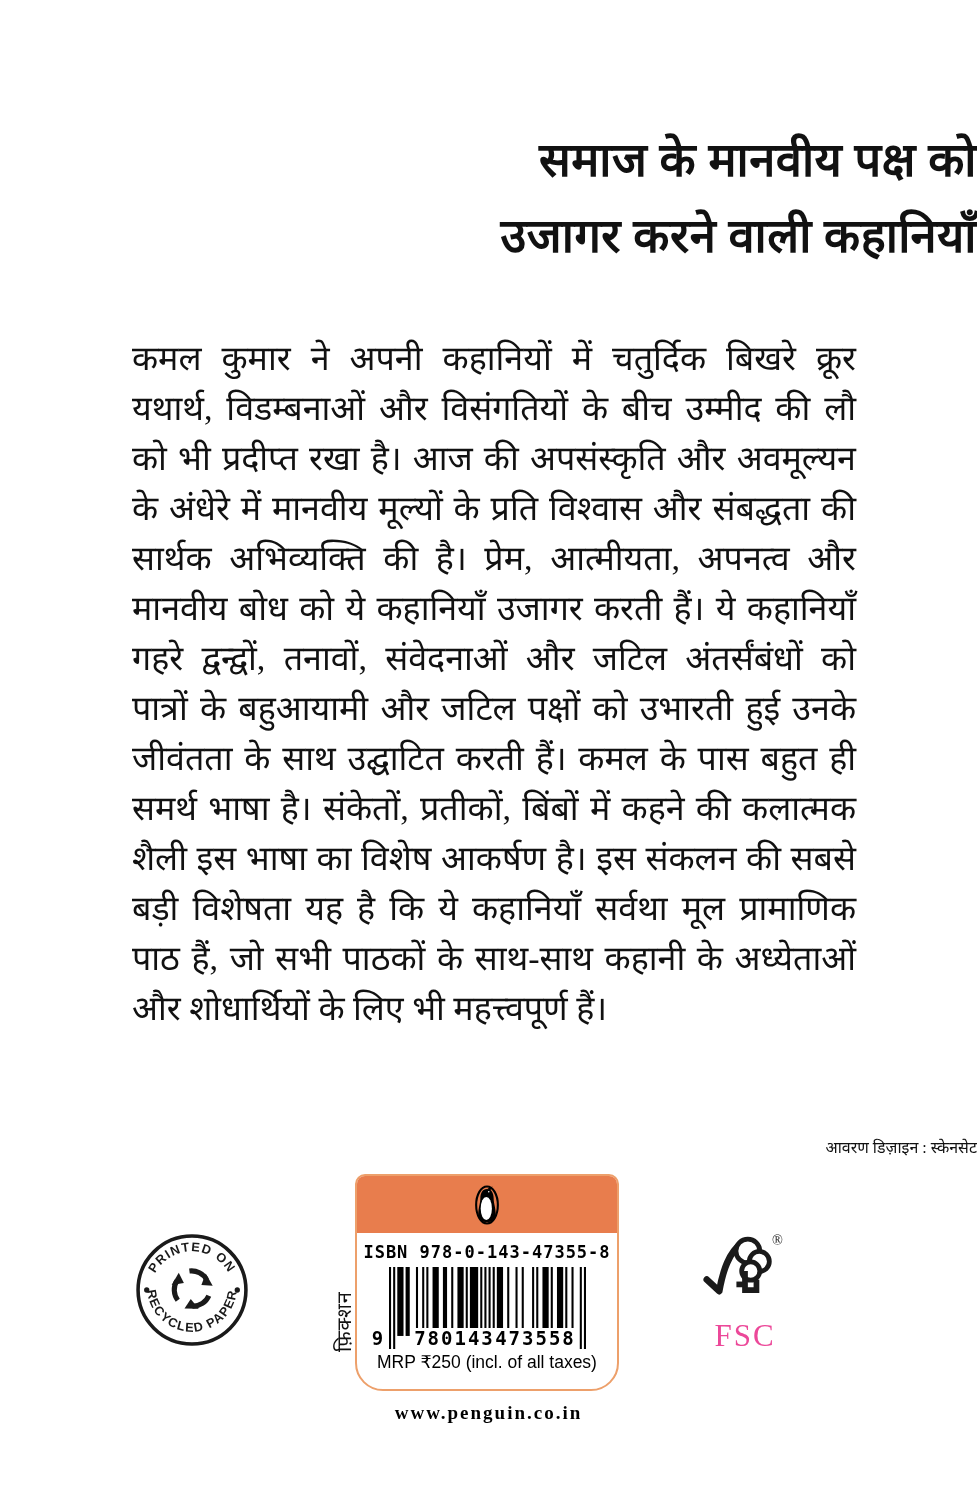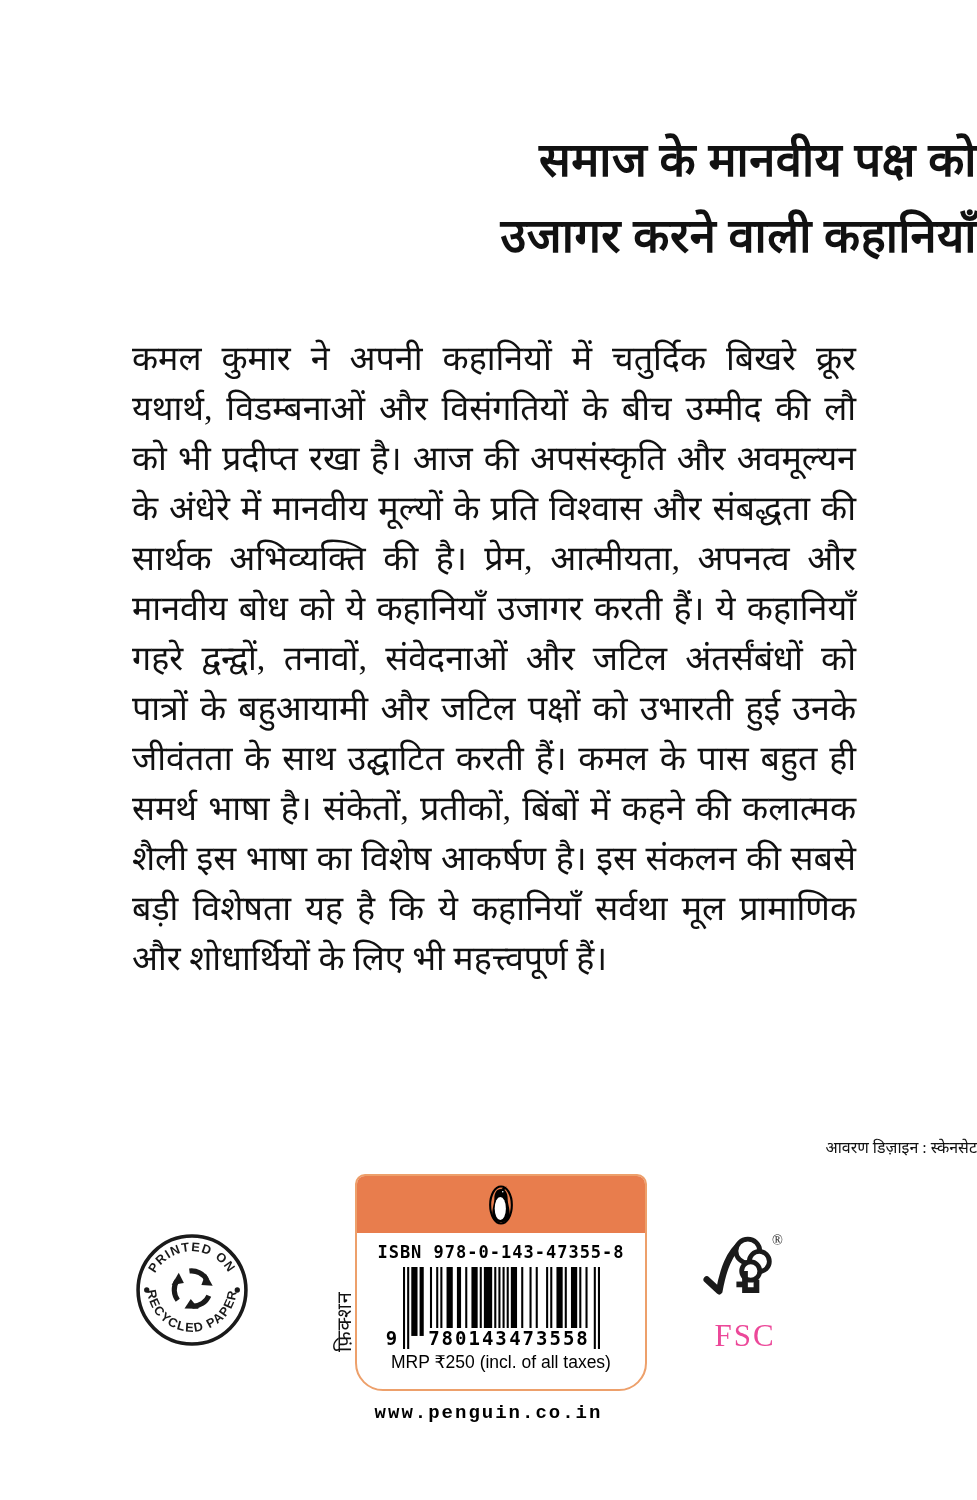--- a/index.html
+++ b/index.html
@@ -33,21 +33,21 @@
 
   
   .credit {
     position:absolute; top:1136px; left:0; width:100%;
     text-align:right; font-size:16px;
   }
 
   
   .label {
     position:absolute; left:355px; top:1174px;
-    width:292px; height:217px;
+    width:264px; height:217px;
     background:#ffffff;
     border:2px solid #eda06b;
     border-radius:10px 10px 28px 28px;
     overflow:hidden;
   }
   .label-header {
     height:57px;
     background:#e87d4d;
     display:flex; align-items:center; justify-content:center;
   }
@@ -98,21 +98,21 @@
   .fsc-block { position:absolute; left:697px; top:1230px; width:96px; text-align:center; }
   .fsc-label {
     font-family:"Liberation Serif","DejaVu Serif",serif;
     font-size:31px; letter-spacing:2px; color:#ec4899; margin-top:0px;
   }
 
   
   .website {
     position:absolute; top:1402px; left:0; width:100%;
     text-align:center;
-    font-family:Liberation Mono, monospace;
+    font-family:Liberation Serif, serif;
     font-size:19px; font-weight:bold; letter-spacing:2px;
     color:#000;
   }
 </style>
 </head>
 <body>
 
 <div class="page">
 
   <div class="book-title">
@@ -126,20 +126,21 @@
     <div class="line">को भी प्रदीप्त रखा है। आज की अपसंस्कृति और अवमूल्यन</div>
     <div class="line">के अंधेरे में मानवीय मूल्यों के प्रति विश्वास और संबद्धता की</div>
     <div class="line">सार्थक अभिव्यक्ति की है। प्रेम, आत्मीयता, अपनत्व और</div>
     <div class="line">मानवीय बोध को ये कहानियाँ उजागर करती हैं। ये कहानियाँ</div>
     <div class="line">गहरे द्वन्द्वों, तनावों, संवेदनाओं और जटिल अंतर्संबंधों को</div>
     <div class="line">पात्रों के बहुआयामी और जटिल पक्षों को उभारती हुई उनके</div>
     <div class="line">जीवंतता के साथ उद्घाटित करती हैं। कमल के पास बहुत ही</div>
     <div class="line">समर्थ भाषा है। संकेतों, प्रतीकों, बिंबों में कहने की कलात्मक</div>
     <div class="line">शैली इस भाषा का विशेष आकर्षण है। इस संकलन की सबसे</div>
     <div class="line">बड़ी विशेषता यह है कि ये कहानियाँ सर्वथा मूल प्रामाणिक</div>
+    <div class="line">पाठ हैं, जो सभी पाठकों के साथ-साथ कहानी के अध्येताओं</div>
     <div class="line last">और शोधार्थियों के लिए भी महत्त्वपूर्ण हैं।</div>
   </div>
 
   <div class="credit">आवरण डिज़ाइन : स्केनसेट</div>
 
   <div class="fiction">फ़िक्शन</div>
 
   <div class="stamp">
     <svg viewBox="0 0 114 114" width="116" height="116">
       <circle cx="57" cy="57" r="53" fill="none" stroke="#1a1a1a" stroke-width="3.5"></circle>

